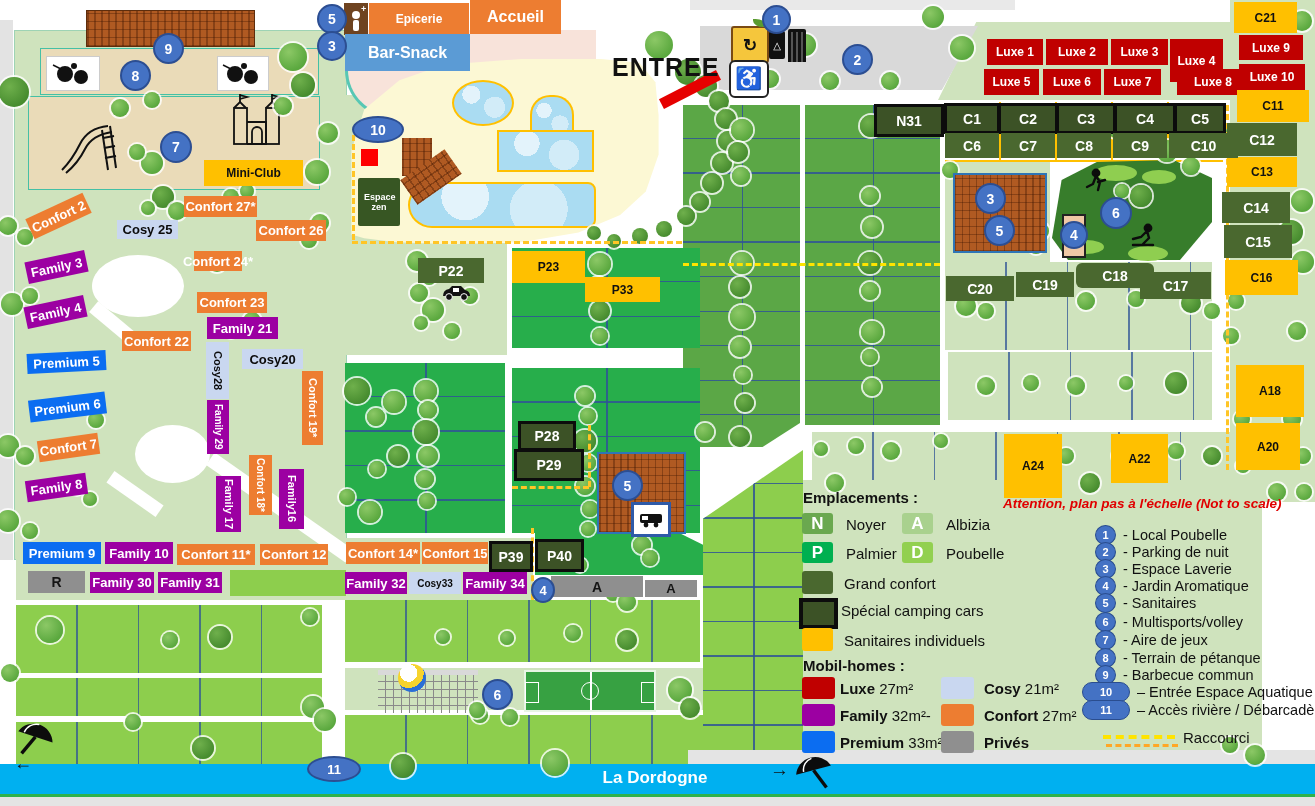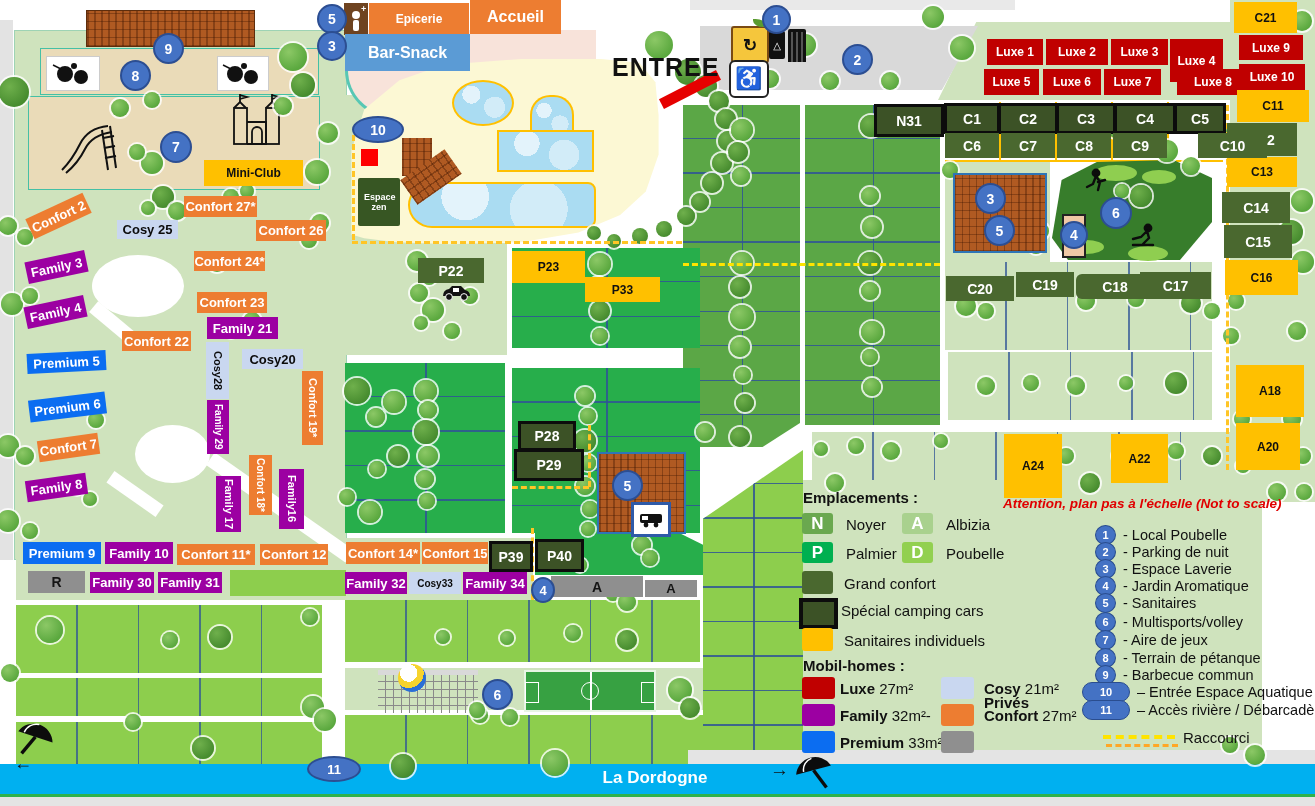--- a/index.html
+++ b/index.html
@@ -486,39 +486,39 @@
       <div class="sign amber" style="left: 1111px; top: 434px; width: 57px; height: 49px;">A22</div>
       <div class="sign camp" style="left: 944px; top: 103px; width: 50px; height: 25px;">C1</div>
       <div class="sign camp" style="left: 998px; top: 103px; width: 54px; height: 25px;">C2</div>
       <div class="sign camp" style="left: 1056px; top: 103px; width: 54px; height: 25px;">C3</div>
       <div class="sign camp" style="left: 1114px; top: 103px; width: 56px; height: 25px; text-align: right;">C4</div>
       <div class="sign camp" style="left: 1174px; top: 103px; width: 46px; height: 25px;">C5</div>
       <div class="sign dark" style="left: 945px; top: 133px; width: 54px; height: 25px;">C6</div>
       <div class="sign dark" style="left: 1001px; top: 133px; width: 54px; height: 25px;">C7</div>
       <div class="sign dark" style="left: 1057px; top: 133px; width: 54px; height: 25px;">C8</div>
       <div class="sign dark" style="left: 1113px; top: 133px; width: 54px; height: 25px;">C9</div>
-      <div class="sign dark" style="left: 1169px; top: 133px; width: 69px; height: 25px; margin-left: 29px;">C10</div>
+      <div class="sign dark" style="left: 1169px; top: 133px; width: 69px; height: 25px;">C10</div>
       <div class="sign camp" style="left: 874px; top: 104px; width: 64px; height: 27px;">N31</div>
       <div class="sign dark" style="left: 946px; top: 276px; width: 68px; height: 25px;">C20</div>
       <div class="sign dark" style="left: 1016px; top: 272px; width: 58px; height: 25px;">C19</div>
-      <div class="sign dark" style="left: 1076px; top: 274px; width: 78px; height: 25px; border-radius: 6px;">C18</div>
+      <div class="sign dark" style="left: 1076px; top: 263px; width: 78px; height: 25px; border-radius: 6px;">C18</div>
       <div class="sign dark" style="left: 1140px; top: 272px; width: 71px; height: 27px;">C17</div>
       <div class="sign dark" style="left: 418px; top: 258px; width: 66px; height: 25px;">P22</div>
       <div class="sign amber" style="left: 512px; top: 251px; width: 73px; height: 32px;">P23</div>
       <div class="sign amber" style="left: 585px; top: 277px; width: 75px; height: 25px;">P33</div>
       <div class="sign camp" style="left: 518px; top: 421px; width: 52px; height: 24px;">P28</div>
       <div class="sign camp" style="left: 514px; top: 449px; width: 64px; height: 26px;">P29</div>
       <div class="sign camp" style="left: 489px; top: 541px; width: 38px; height: 25px;">P39</div>
       <div class="sign camp" style="left: 535px; top: 539px; width: 43px; height: 27px;">P40</div>
       <div class="sign amber" style="left: 204px; top: 160px; width: 99px; height: 26px;">Mini-Club</div>
       <div class="lbl confort" style="left: 27px; top: 205px; width: 63px; height: 22px; transform: rotate(-25deg);">Confort 2</div>
       <div class="lbl cosy" style="left: 117px; top: 220px; width: 61px; height: 19px;">Cosy 25</div>
       <div class="lbl confort" style="left: 184px; top: 196px; width: 73px; height: 21px;">Confort 27*</div>
       <div class="lbl confort" style="left: 256px; top: 220px; width: 70px; height: 21px;">Confort 26</div>
-      <div class="lbl confort" style="left: 194px; top: 251px; width: 71px; height: 20px;">Confort 24*</div>
+      <div class="lbl confort" style="left: 194px; top: 251px; width: 48px; height: 20px;">Confort 24*</div>
       <div class="lbl family" style="left: 26px; top: 256px; width: 61px; height: 22px; transform: rotate(-12deg);">Family 3</div>
       <div class="lbl family" style="left: 25px; top: 301px; width: 61px; height: 22px; transform: rotate(-12deg);">Family 4</div>
       <div class="lbl confort" style="left: 197px; top: 292px; width: 70px; height: 21px;">Confort 23</div>
       <div class="lbl family" style="left: 207px; top: 317px; width: 71px; height: 22px;">Family 21</div>
       <div class="lbl confort" style="left: 122px; top: 331px; width: 69px; height: 20px;">Confort 22</div>
       <div class="lbl premium" style="left: 27px; top: 352px; width: 79px; height: 20px; transform: rotate(-3deg);">Premium 5</div>
       <div class="lbl cosy vert" style="left: 206px; top: 342px; width: 23px; height: 57px; font-size: 11px;">Cosy28</div>
       <div class="lbl cosy" style="left: 242px; top: 349px; width: 61px; height: 20px;">Cosy20</div>
       <div class="lbl confort vert" style="left: 302px; top: 371px; width: 21px; height: 74px; font-size: 11px;">Confort 19*</div>
       <div class="lbl family vert" style="left: 207px; top: 400px; width: 22px; height: 54px; font-size: 10px;">Family 29</div>
@@ -620,15 +620,15 @@
       <div class="legtxt" style="left: 840px; top: 680px;"><b>Luxe</b> 27m²</div>
       <div class="sw" style="left: 941px; top: 677px; width: 33px; height: 22px; background: rgb(201, 215, 240);"></div>
       <div class="legtxt" style="left: 984px; top: 680px;"><b>Cosy</b> 21m²</div>
       <div class="sw" style="left: 802px; top: 704px; width: 33px; height: 22px; background: rgb(156, 0, 162);"></div>
       <div class="legtxt" style="left: 840px; top: 707px;"><b>Family</b> 32m²-</div>
       <div class="sw" style="left: 941px; top: 704px; width: 33px; height: 22px; background: rgb(237, 125, 49);"></div>
       <div class="legtxt" style="left: 984px; top: 707px;"><b>Confort</b> 27m²</div>
       <div class="sw" style="left: 802px; top: 731px; width: 33px; height: 22px; background: rgb(11, 109, 241);"></div>
       <div class="legtxt" style="left: 840px; top: 734px;"><b>Premium</b> 33m²</div>
       <div class="sw" style="left: 941px; top: 731px; width: 33px; height: 22px; background: rgb(143, 143, 143);"></div>
-      <div class="legtxt" style="left: 984px; top: 694px; text-align: right;"><b>Privés</b></div>
+      <div class="legtxt" style="left: 984px; top: 734px; text-align: right;"><b>Privés</b></div>
     </div>
 </div>
 
 </body></html>

